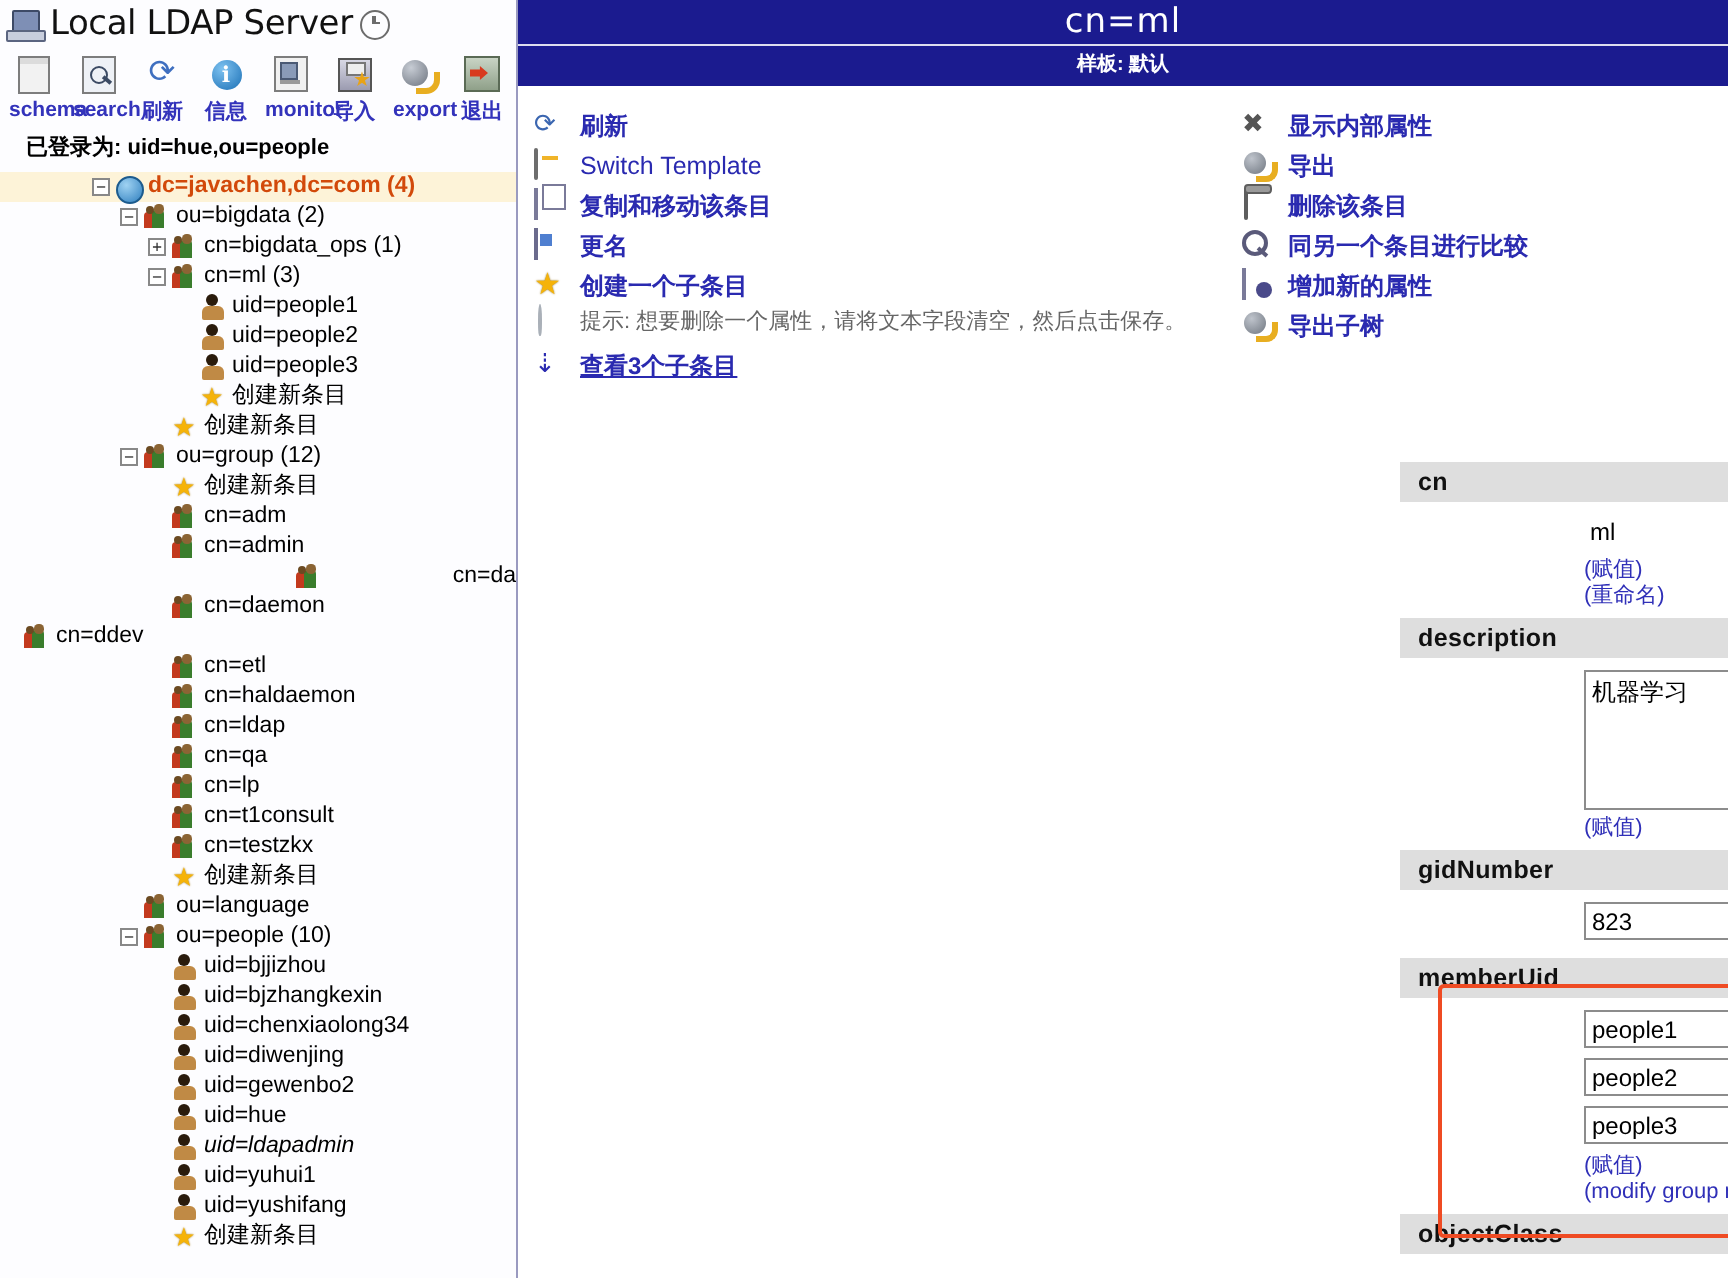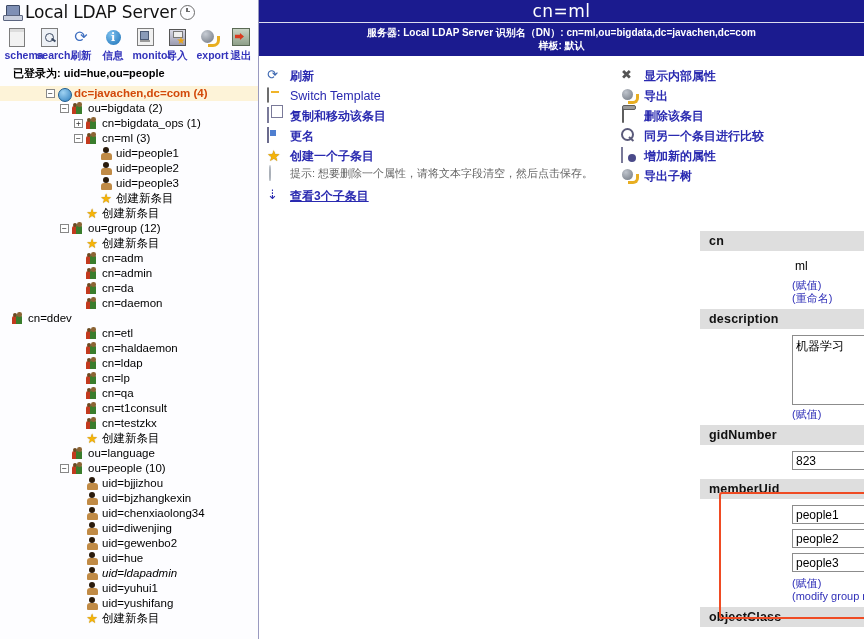--- a/index.html
+++ b/index.html
@@ -327,21 +327,21 @@
           <span class="gi">
             <span class="g-group">
               <span class="h1"></span>
               <span class="h2"></span>
               <span class="f1"></span>
               <span class="f2"></span>
             </span>
           </span>
           <span class="txt">cn=admin</span>
         </div>
-        <div class="node" style="padding-left: 74px;">
+        <div class="node" style="padding-left: 74px; justify-content: space-between;">
           <span class="spacer"></span>
           <span class="gi">
             <span class="g-group">
               <span class="h1"></span>
               <span class="h2"></span>
               <span class="f1"></span>
               <span class="f2"></span>
             </span>
           </span>
           <span class="txt">cn=da</span>
@@ -409,33 +409,33 @@
         <div class="node" style="padding-left: 74px;">
           <span class="spacer"></span>
           <span class="gi">
             <span class="g-group">
               <span class="h1"></span>
               <span class="h2"></span>
               <span class="f1"></span>
               <span class="f2"></span>
             </span>
           </span>
+          <span class="txt">cn=qa</span>
+        </div>
+        <div class="node" style="padding-left: 74px;">
+          <span class="spacer"></span>
+          <span class="gi">
+            <span class="g-group">
+              <span class="h1"></span>
+              <span class="h2"></span>
+              <span class="f1"></span>
+              <span class="f2"></span>
+            </span>
+          </span>
           <span class="txt">cn=lp</span>
-        </div>
-        <div class="node" style="padding-left: 74px;">
-          <span class="spacer"></span>
-          <span class="gi">
-            <span class="g-group">
-              <span class="h1"></span>
-              <span class="h2"></span>
-              <span class="f1"></span>
-              <span class="f2"></span>
-            </span>
-          </span>
-          <span class="txt">cn=qa</span>
         </div>
         <div class="node" style="padding-left: 74px;">
           <span class="spacer"></span>
           <span class="gi">
             <span class="g-group">
               <span class="h1"></span>
               <span class="h2"></span>
               <span class="f1"></span>
               <span class="f2"></span>
             </span>
@@ -584,21 +584,20 @@
         </div>
       </div>
   </div>
 
   <div class="right">
 
     <div class="hdr">
       <div class="hdr-title">cn=ml</div>
       <div class="hdr-sep"></div>
       <div class="hdr-sub">
-        <div>服务器: Local LDAP Server   识别名（DN）: cn=ml,ou=bigdata,dc=javachen,dc=com</div>
         <div>样板: 默认</div>
       </div>
     </div>
 
     <div class="actions">
       <div class="col-l" id="actL">
           <div class="act">
             <span class="ai"><span class="i-refresh">⟳</span></span>
             <span class="al">刷新</span>
           </div>

